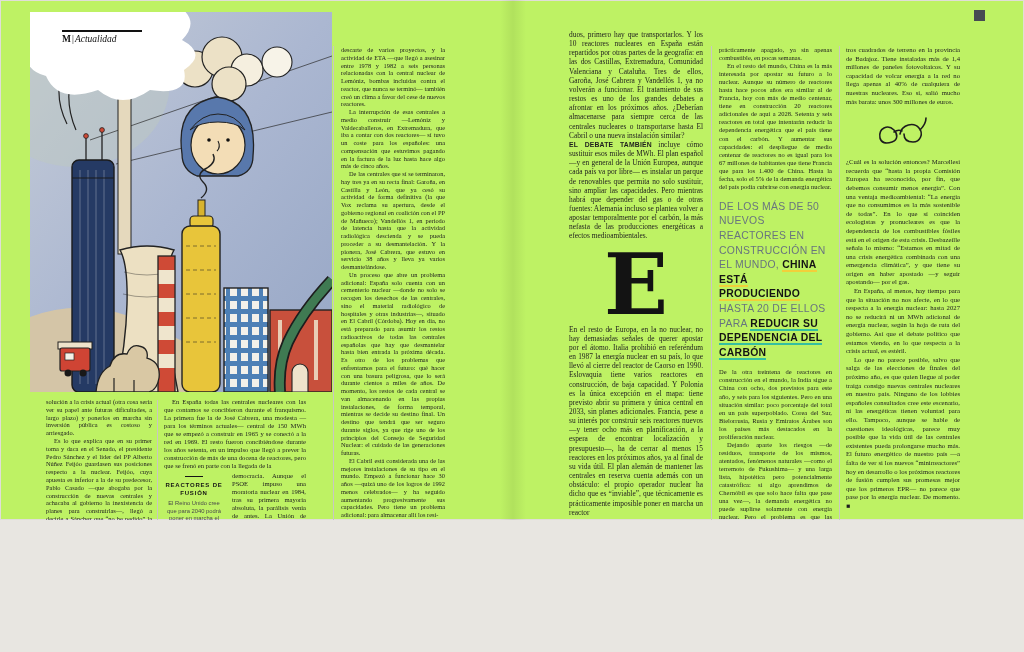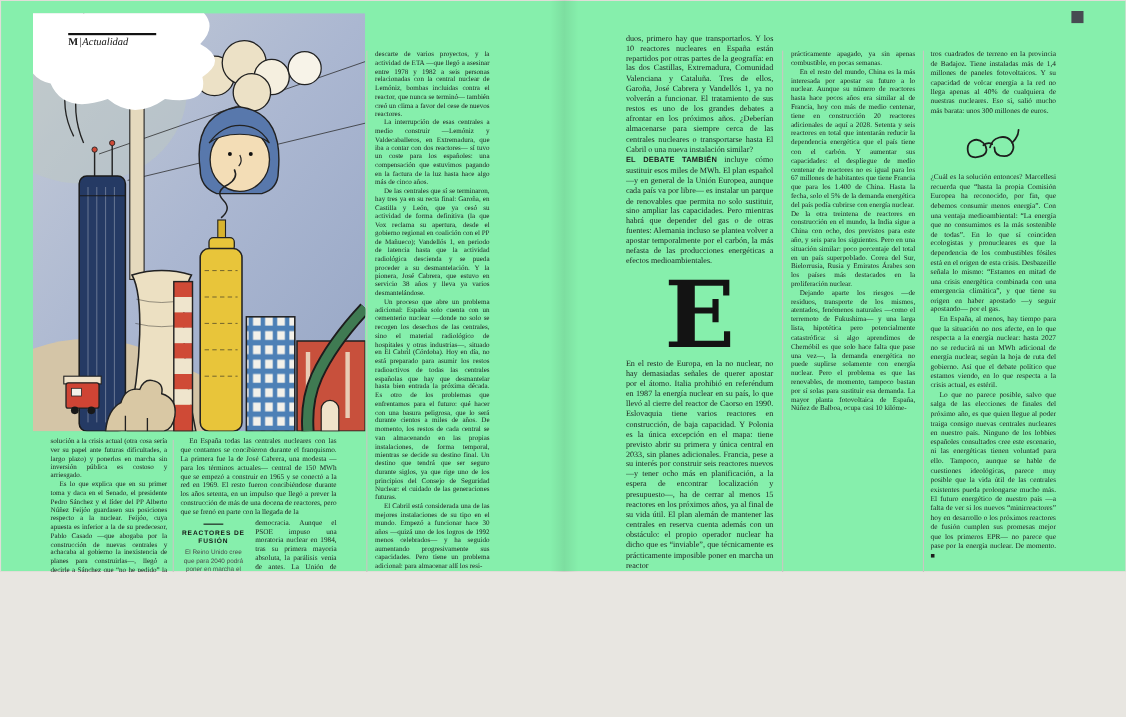--- a/index.html
+++ b/index.html
@@ -1,16 +1,16 @@
 <!DOCTYPE html>
 <html lang="es"><head>
 <meta charset="utf-8">
 <style>
   html,body{margin:0;padding:0;background:#e8e6e1;}
-  .spread{position:relative;width:1024px;height:520px;margin:0 auto;background:#86efac;
+  .spread{position:relative;width:1024px;height:520px;margin:0 auto;background:#bef264;
           box-shadow:inset 0 0 0 1px #e0ded8;overflow:hidden;
           font-family:"Liberation Serif",serif;color:#1d1d1d;}
   .spine{position:absolute;left:500px;top:0;width:26px;height:652px;
          background:linear-gradient(90deg,rgba(0,0,0,0) 0%,rgba(0,0,0,0.07) 50%,rgba(0,0,0,0) 100%);}
   .vrule{position:absolute;width:1px;background:#c9c7c2;}
   
   .illus{position:absolute;left:30px;top:12px;width:302px;height:380px;}
   .masthead{position:absolute;left:62px;top:30px;width:80px;border-top:2px solid #121212;
             padding-top:2px;font-size:9.5px;color:#121212;white-space:nowrap;}
   .masthead .mlogo{font-weight:bold;font-family:"Liberation Serif",serif;}
@@ -201,20 +201,23 @@
   <div class="col rcol1">
     <p>duos, primero hay que transportarlos. Y los 10 reactores nucleares en España están repartidos por otras partes de la geografía: en las dos Castillas, Extremadura, Comunidad Valenciana y Cataluña. Tres de ellos, Garoña, José Cabrera y Vandellós 1, ya no volverán a funcionar. El tratamiento de sus restos es uno de los grandes debates a afrontar en los próximos años. ¿Deberían almacenarse para siempre cerca de las centrales nucleares o transportarse hasta El Cabril o una nueva instalación similar?</p>
     <p><span class="leadin">EL DEBATE TAMBIÉN</span><span> incluye cómo sustituir esos miles de MWh. El plan español —y en general de la Unión Europea, aunque cada país va por libre— es instalar un parque de renovables que permita no solo sustituir, sino ampliar las capacidades. Pero mientras habrá que depender del gas o de otras fuentes: Alemania incluso se plantea volver a apostar temporalmente por el carbón, la más nefasta de las producciones energéticas a efectos medioambientales.</span></p>
     <div class="initial">E</div>
     <p>En el resto de Europa, en la no nuclear, no hay demasiadas señales de querer apostar por el átomo. Italia prohibió en referéndum en 1987 la energía nuclear en su país, lo que llevó al cierre del reactor de Caorso en 1990. Eslovaquia tiene varios reactores en construcción, de baja capacidad. Y Polonia es la única excepción en el mapa: tiene previsto abrir su primera y única central en 2033, sin planes adicionales. Francia, pese a su interés por construir seis reactores nuevos —y tener ocho más en planificación, a la espera de encontrar localización y presupuesto—, ha de cerrar al menos 15 reactores en los próximos años, ya al final de su vida útil. El plan alemán de mantener las centrales en reserva cuenta además con un obstáculo: el propio operador nuclear ha dicho que es “inviable”, que técnicamente es prácticamente imposible poner en marcha un reactor</p>
   </div>
 
   <div class="col rcol2">
     <p>prácticamente apagado, ya sin apenas combustible, en pocas semanas.</p>
     <p class="ind">En el resto del mundo, China es la más interesada por apostar su futuro a lo nuclear. Aunque su número de reactores hasta hace pocos años era similar al de Francia, hoy con más de medio centenar, tiene en construcción 20 reactores adicionales de aquí a 2028. Setenta y seis reactores en total que intentarán reducir la dependencia energética que el país tiene con el carbón. Y aumentar sus capacidades: el despliegue de medio centenar de reactores no es igual para los 67 millones de habitantes que tiene Francia que para los 1.400 de China. Hasta la fecha, solo el 5% de la demanda energética del país podía cubrirse con energía nuclear.</p>
+    <div class="pullquote">
+      <span>DE LOS MÁS DE 50 NUEVOS REACTORES EN CONSTRUCCIÓN EN EL MUNDO, </span><span class="hl hl-yellow">CHINA ESTÁ PRODUCIENDO</span><span> HASTA 20 DE ELLOS PARA </span><span class="hl hl-teal">REDUCIR SU DEPENDENCIA DEL CARBÓN</span>
+    </div>
     <p>De la otra treintena de reactores en construcción en el mundo, la India sigue a China con ocho, dos previstos para este año, y seis para los siguientes. Pero en una situación similar: poco porcentaje del total en un país superpoblado. Corea del Sur, Bielorrusia, Rusia y Emiratos Árabes son los países más destacados en la proliferación nuclear.</p>
     <p class="ind">Dejando aparte los riesgos —de residuos, transporte de los mismos, atentados, fenómenos naturales —como el terremoto de Fukushima— y una larga lista, hipotética pero potencialmente catastrófica: si algo aprendimos de Chernóbil es que solo hace falta que pase una vez—, la demanda energética no puede suplirse solamente con energía nuclear. Pero el problema es que las renovables, de momento, tampoco bastan por sí solas para sustituir esa demanda. La mayor planta fotovoltaica de España, Núñez de Balboa, ocupa casi 10 kilóme-</p>
   </div>
 
   <div class="col rcol3">
     <p>tros cuadrados de terreno en la provincia de Badajoz. Tiene instaladas más de 1,4 millones de paneles fotovoltaicos. Y su capacidad de volcar energía a la red no llega apenas al 40% de cualquiera de nuestras nucleares. Eso sí, salió mucho más barata: unos 300 millones de euros.</p>
     <svg class="doodle" width="54" height="34" viewBox="0 0 54 34">
       <path d="M4,22 C2,12 12,8 18,14 C22,18 22,24 16,26 C10,28 5,27 4,22 Z M24,18 C26,8 38,6 43,12 C48,18 44,26 37,26 C31,26 28,23 28,18 M18,16 Q22,13 26,15 M44,14 q6,-6 6,-12" stroke="#1d1d1d" stroke-width="1.6" fill="none" stroke-linecap="round"></path>
     </svg>
     <p>¿Cuál es la solución entonces? Marcellesi recuerda que “hasta la propia Comisión Europea ha reconocido, por fin, que debemos consumir menos energía”. Con una ventaja medioambiental: “La energía que no consumimos es la más sostenible de todas”. En lo que sí coinciden ecologistas y pronucleares es que la dependencia de los combustibles fósiles está en el origen de esta crisis. Desbazeille señala lo mismo: “Estamos en mitad de una crisis energética combinada con una emergencia climática”, y que tiene su origen en haber apostado —y seguir apostando— por el gas.</p>

